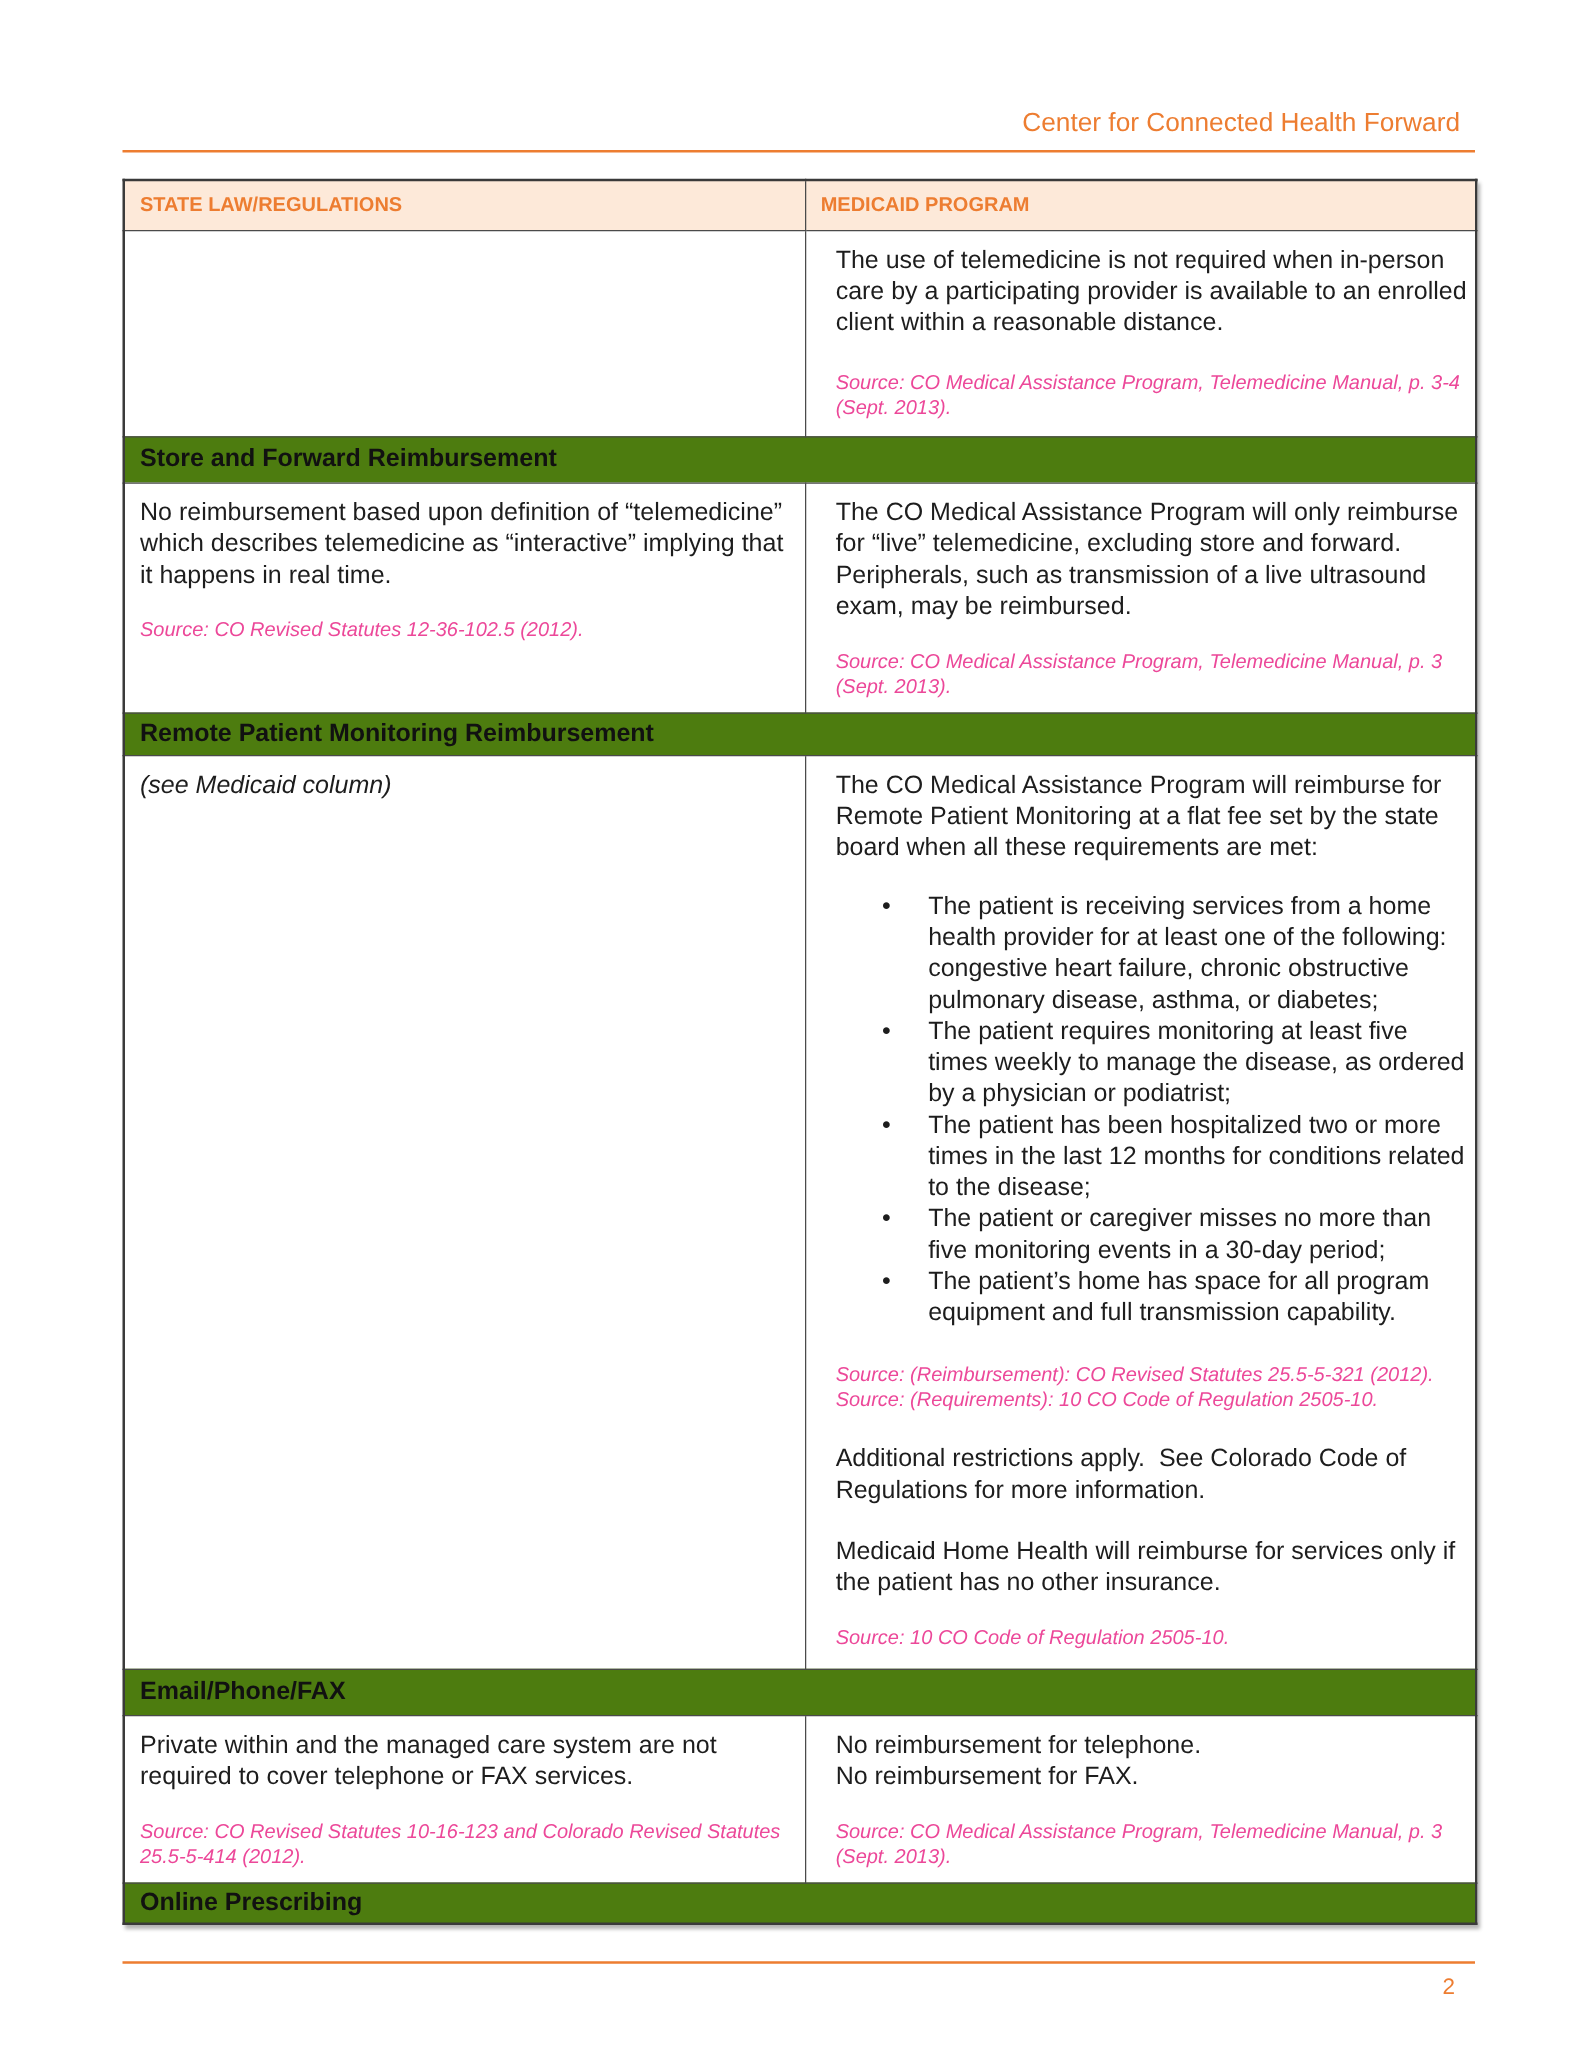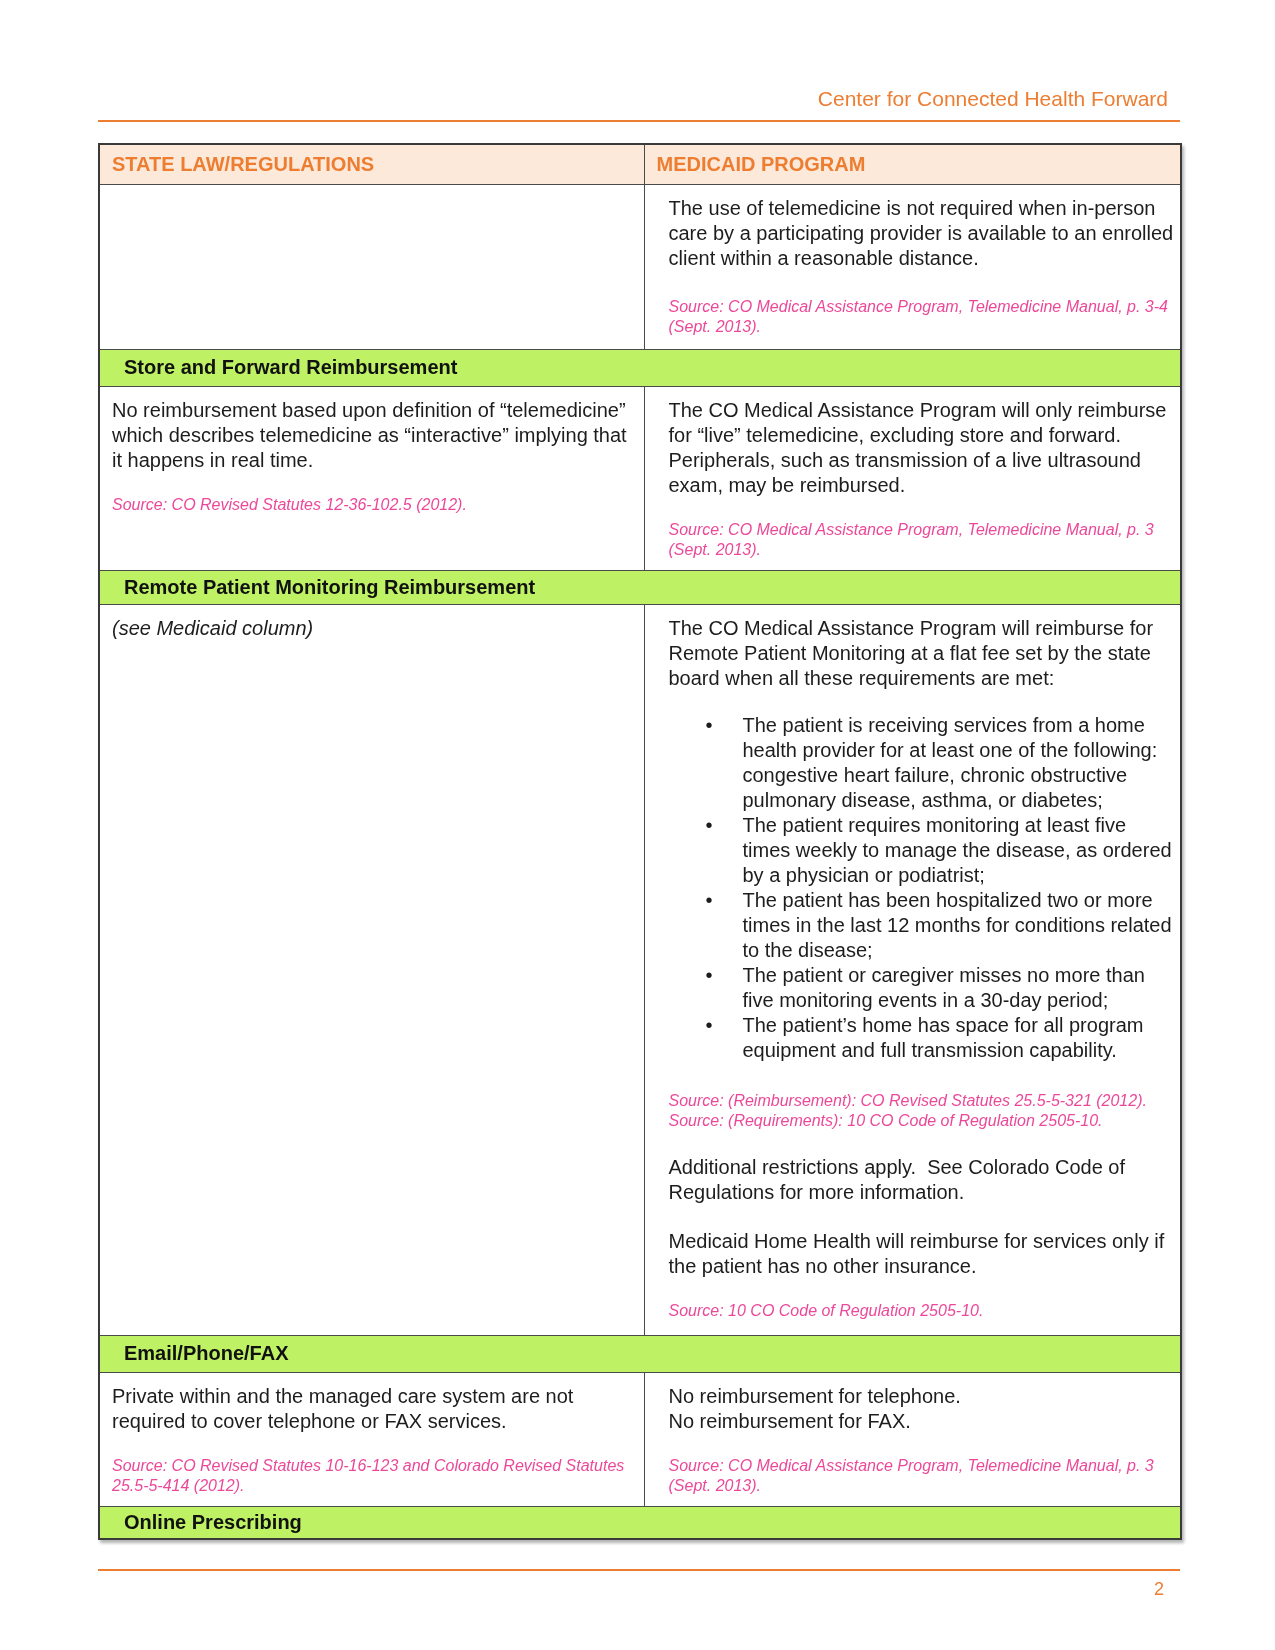--- a/index.html
+++ b/index.html
@@ -58,28 +58,28 @@
   }
 
   tr.header-row th {
     height: 40px;
     background: #FDE9D9;
     color: #ED7D31;
     font-weight: bold;
     text-align: left;
     vertical-align: middle;
     padding: 0 12px;
-    font-size: 20px;
+    font-size: 16px;
   }
 
   tr.section-row td {
-    background: #bef264;
+    background: #4d7c0f;
     font-weight: bold;
     vertical-align: middle;
-    padding: 0 24px;
+    padding: 0 12px;
     color: #111111;
   }
   tr.sec-h37 td { height: 37px; }
   tr.sec-h34 td { height: 34px; }
   tr.sec-h33 td { height: 33px; }
 
   td.cell-left  { padding: 11px 10px 10px 12px; }
   td.cell-right { padding: 11px 6px 10px 24px; }
 
   tr.r1 td { height: 165px; }

